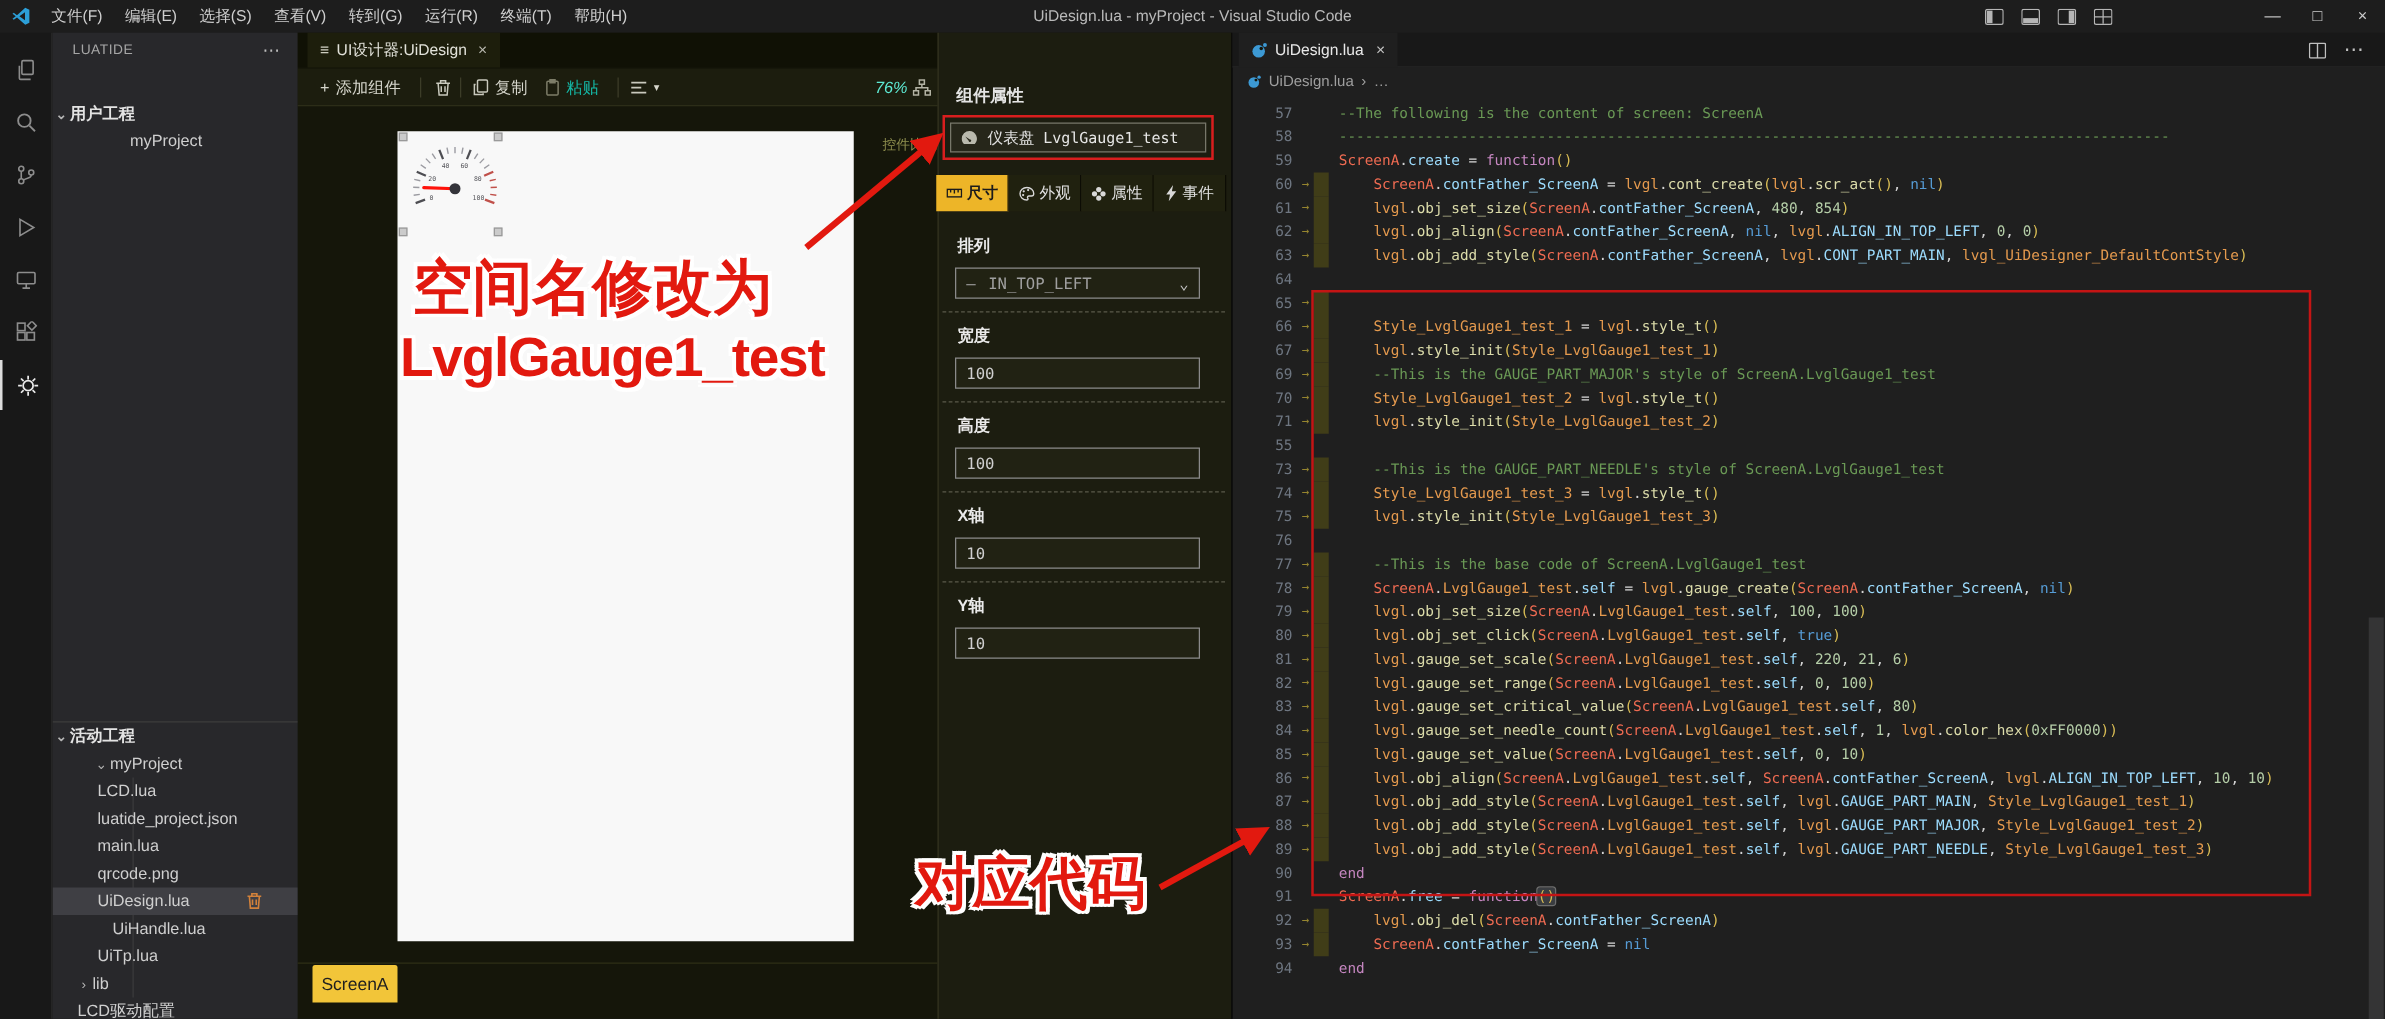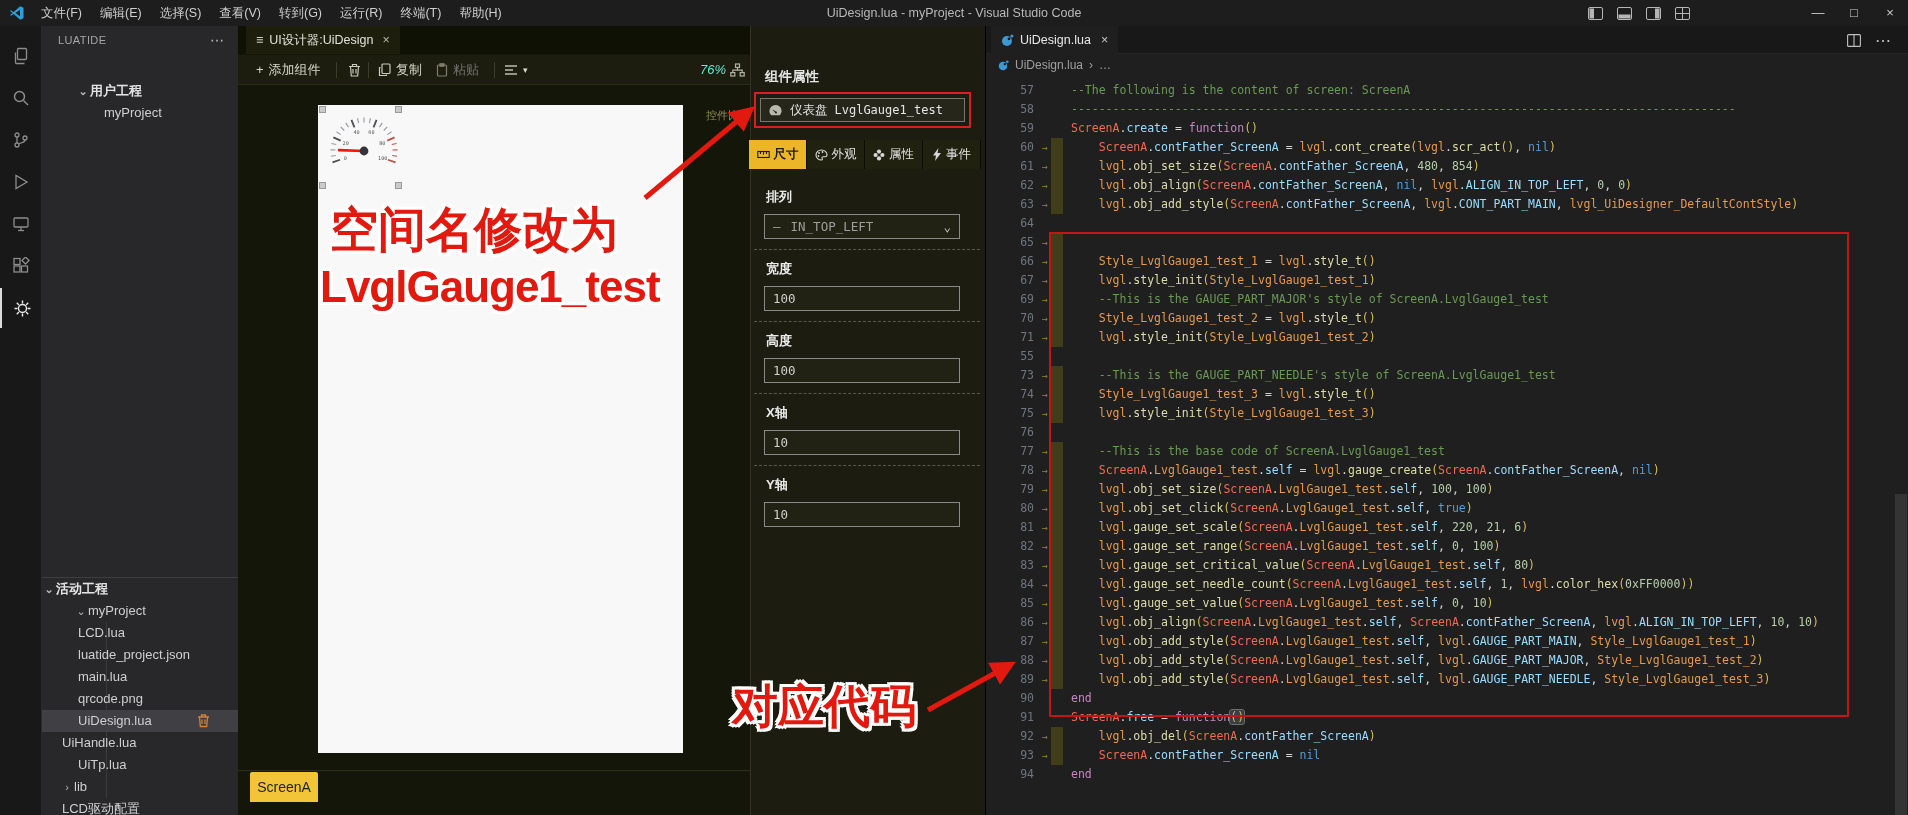--- a/index.html
+++ b/index.html
@@ -33,21 +33,21 @@
   
   #designer{position:absolute;left:238px;top:26px;width:747px;height:789px;background:#15160a;z-index:2;}
   #d-tabbar{position:absolute;left:0;top:0;width:747px;height:28px;background:#101105;}
   #d-tab{position:absolute;left:8px;top:0;height:28px;padding:0 10px;background:#1d1e0c;color:#e2e2da;font-size:12.5px;line-height:28px;}
   #d-tab .ticon{color:#cdcdc0;margin-right:6px;}
   #d-tab .tclose{margin-left:9px;color:#b9b9b0;}
   #d-more{position:absolute;left:718px;top:6px;color:#bdbdb4;font-size:14px;}
   #d-toolbar{position:absolute;left:0;top:29px;width:747px;height:30px;background:#1c1d0e;border-bottom:1px solid #2c2d18;color:#d6d6cc;font-size:13px;}
   .tb-item{position:absolute;top:0;height:30px;line-height:30px;white-space:nowrap;display:flex;align-items:center;gap:5px;}
   .tb-sep{position:absolute;top:7px;width:1px;height:16px;background:#3c3d28;}
-  .dim{color:#737373;}
+  .dim{color:#14b8a6;}
   #d-scalenote{position:absolute;left:468px;top:82px;font-size:11px;color:#8f8f4e;}
   #canvas{position:absolute;left:80px;top:79px;width:365px;height:648px;background:#f8f8f8;}
   .handle{position:absolute;width:7px;height:7px;background:#cbcbcb;border:1px solid #9a9a9a;}
   #d-splitline{position:absolute;left:0;top:744px;width:512px;height:1px;background:#2e2f16;}
   #screen-tab{position:absolute;left:12px;top:746px;width:68px;height:30px;background:#f2c539;color:#1f1f1f;font-size:14px;text-align:center;line-height:30px;border-radius:2px 2px 0 0;}
   
   #props{position:absolute;left:750px;top:26px;width:235px;height:789px;background:#1c1d10;border-left:1px solid #33331f;color:#e4e4e4;z-index:3;}
   #props-header{position:absolute;left:14px;top:42px;font-size:13.5px;font-weight:bold;}
   #comp-redbox{position:absolute;left:3px;top:66px;width:217px;height:36px;border:2px solid #d81e1e;}
   #comp-item{position:absolute;left:4px;top:4px;width:205px;height:24px;border:1px solid #77776a;background:#26261a;display:flex;align-items:center;gap:7px;padding:0 7px;}
@@ -176,21 +176,21 @@
       </svg>
     </div>
 </div>
 
 <div id="sidebar">
   <div id="sb-header">
     <span id="sb-title">LUATIDE</span>
     <span id="sb-more">⋯</span>
   </div>
   <div class="tree-row bold" style="top:54px;">
-    <span style="padding-left:34px;"><span class="chev">⌄</span><span>用户工程</span></span>
+    <span style=""><span class="chev">⌄</span><span>用户工程</span></span>
   </div>
   <div class="tree-row" style="top:76px;">
     <span style="padding-left:62px;">myProject</span>
   </div>
   <div class="sect-split" style="top:551px;"></div>
   <div class="tree-row bold" style="top:552px;">
     <span style="padding-left:0;"><span class="chev">⌄</span><span>活动工程</span></span>
   </div>
   <div class="tree-row" style="top:574px;">
     <span style="padding-left:32px;"><span class="chev">⌄</span><span>myProject</span></span>
@@ -199,21 +199,21 @@
   <div id="file-list">
       <div class="tree-row" style="top: 596px;"><span style="padding-left:36px;"><span>LCD.lua</span></span></div>
       <div class="tree-row" style="top: 618px;"><span style="padding-left:36px;"><span>luatide_project.json</span></span></div>
       <div class="tree-row" style="top: 640px;"><span style="padding-left:36px;"><span>main.lua</span></span></div>
       <div class="tree-row" style="top: 662px;"><span style="padding-left:36px;"><span>qrcode.png</span></span></div>
       <div class="tree-row sel" style="top: 684px;"><span style="padding-left:36px;"><span>UiDesign.lua</span></span><span class="trash-btn">
           <svg width="13" height="15" viewBox="0 0 13 14" fill="none" stroke="#d2813a" stroke-width="1.3">
             <path d="M1 3.5h11M4.5 3.5v-2h4v2M2.5 3.5l.8 9.5h6.4l.8-9.5M5 6v4.5M8 6v4.5"></path>
           </svg>
         </span></div>
-      <div class="tree-row" style="top: 706px;"><span style="padding-left:20px;"><span>UiHandle.lua</span></span></div>
+      <div class="tree-row" style="top: 706px;"><span style="padding-left:48px;"><span>UiHandle.lua</span></span></div>
       <div class="tree-row" style="top: 728px;"><span style="padding-left:36px;"><span>UiTp.lua</span></span></div>
       <div class="tree-row" style="top: 750px;"><span style="padding-left:18px;"><span class="chev">›</span><span>lib</span></span></div>
       <div class="tree-row" style="top: 772px;"><span style="padding-left:20px;"><span>LCD驱动配置</span></span></div>
     </div>
 </div>
 
 <div id="designer">
   <div id="d-tabbar">
     <div id="d-tab">
       <span class="ticon">≡</span><span>UI设计器:UiDesign</span><span class="tclose">×</span>

